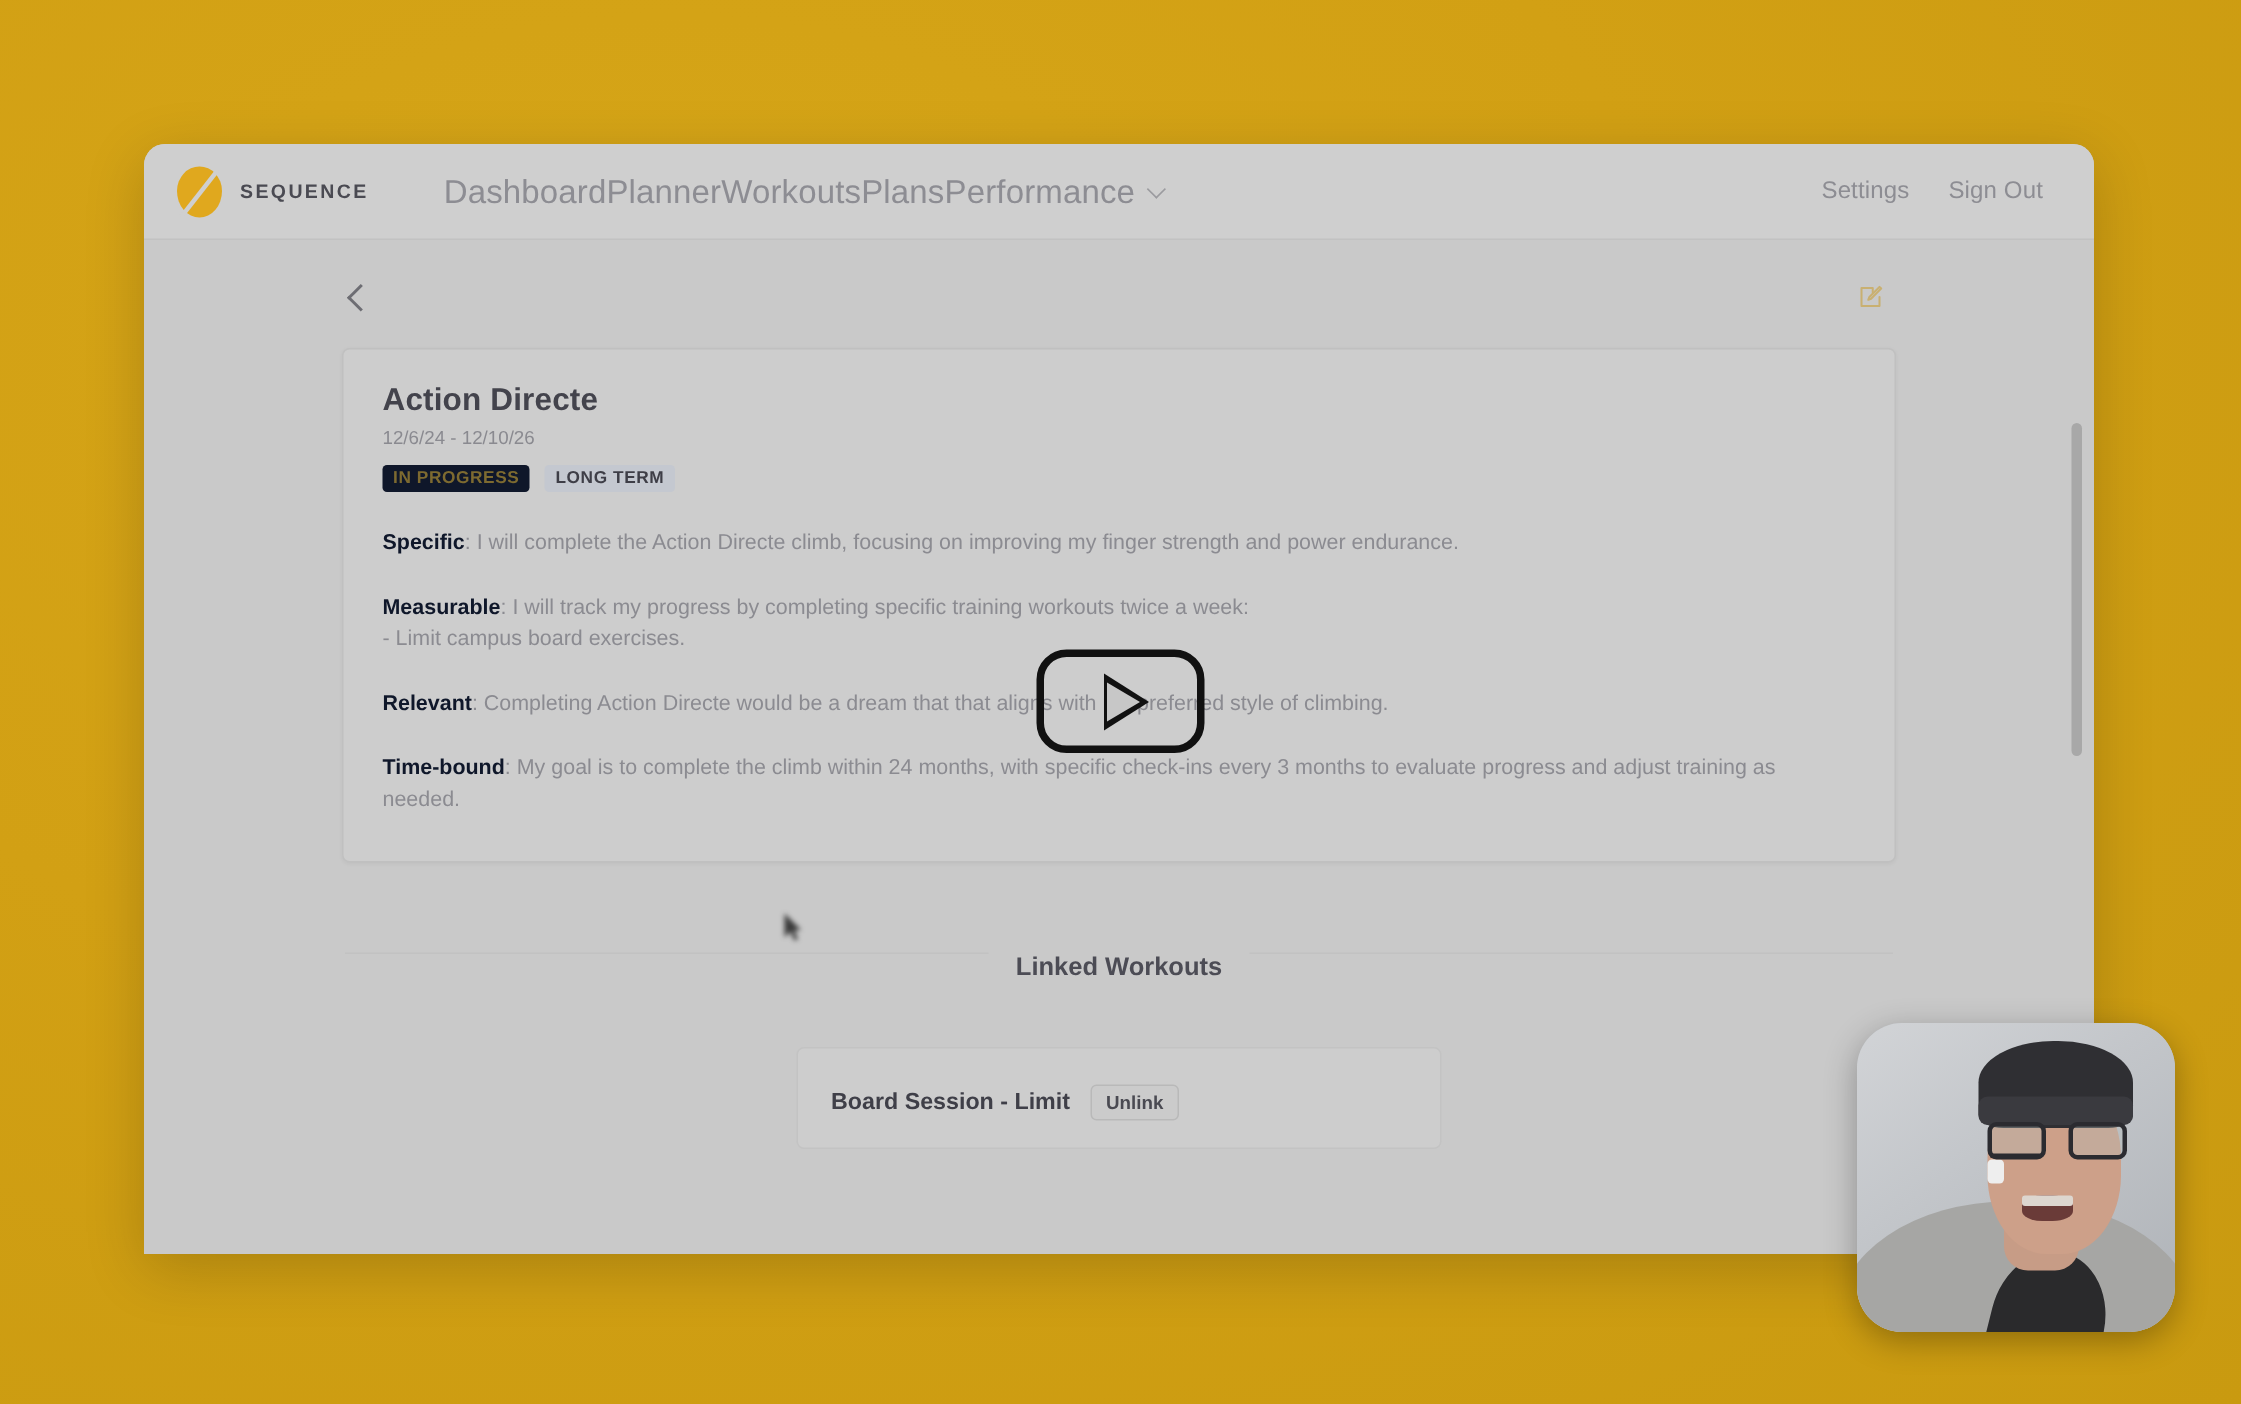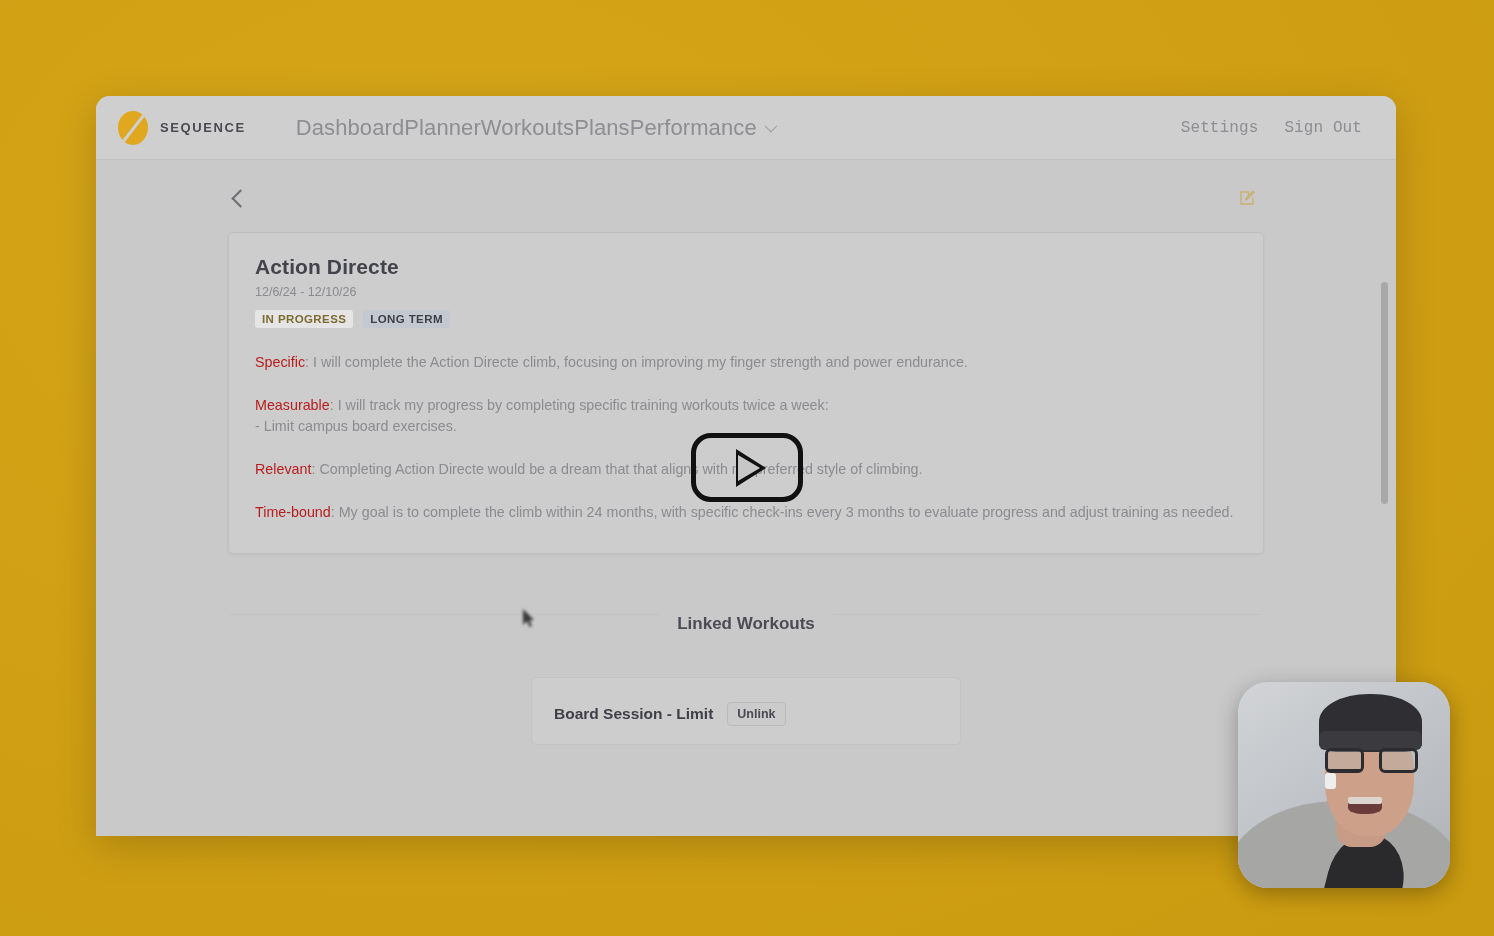--- a/index.html
+++ b/index.html
@@ -106,21 +106,20 @@
     border-right: 1.6px solid #9b9b9f;
     border-bottom: 1.6px solid #9b9b9f;
     transform: rotate(45deg) translateY(-2px);
   }
 
   .nav-right {
     margin-left: auto;
     display: flex;
     align-items: center;
     gap: 26px;
-    font-family: Liberation Mono, monospace;
   }
   .nav-right .nav-link { font-size: 16px; }
 
   
   .page {
     height: 676px;
     background: #c9c9c9;
     position: relative;
     overflow: hidden;
   }
@@ -175,26 +174,26 @@
 
   .badges { display: flex; gap: 10px; margin-top: 11px; }
 
   .badge {
     font-size: 11.5px;
     font-weight: bold;
     letter-spacing: 0.4px;
     padding: 3px 7px;
     border-radius: 3px;
   }
-  .badge.progress { background: #e5e5e5; color: #7d6a30; }
+  .badge.progress { background: #0f172a; color: #7d6a30; }
   .badge.term { background: #c4c8d0; color: #3e3e47; }
 
   .smart-block { margin-top: 24px; font-size: 14.3px; color: #8b8b91; line-height: 21px; }
   .smart-block + .smart-block { margin-top: 22px; }
-  .smart-block b { color: #b91c1c; font-weight: normal; }
+  .smart-block b { color: #0f172a; font-weight: bold; }
   .smart-line { display: block; }
 
   
   .linked-head {
     margin-top: 60px;
     display: flex;
     gap: 18px;
     padding: 0 24px;
   }
   .linked-head .rule { flex: 1; height: 1px; background: #c2c2c2; }

